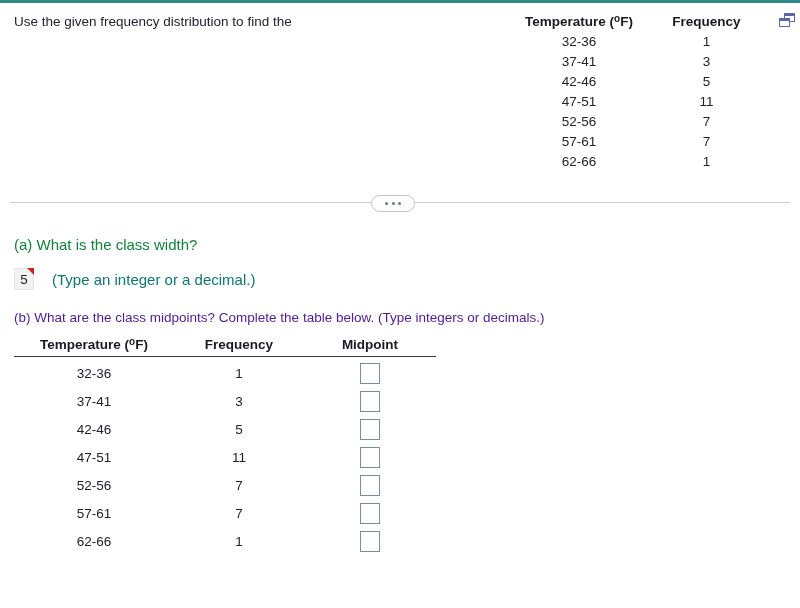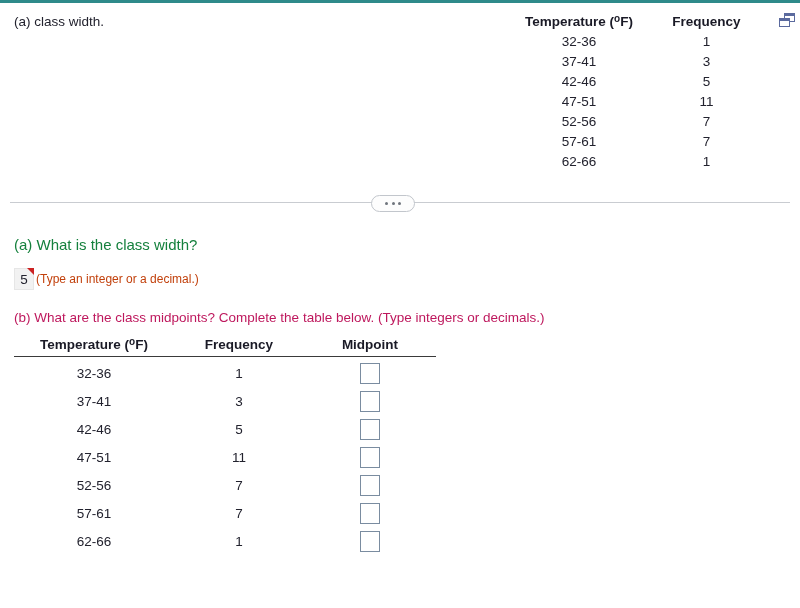--- a/index.html
+++ b/index.html
@@ -181,32 +181,32 @@
   .answer-box-filled .flag {
     position: absolute;
     top: -1px;
     right: -1px;
     width: 0;
     height: 0;
     border-top: 7px solid #cc2222;
     border-left: 7px solid transparent;
   }
   .answer-hint {
-    margin-left: 2px;
-    font-size: 12px;
-    color: #c2410c;
+    margin-left: 18px;
+    font-size: 15px;
+    color: #0f766e;
   }
 
   
   .q-b-text {
     position: absolute;
     left: 14px;
     top: 310px;
     font-size: 13.5px;
-    color: #be185d;
+    color: #4c1d95;
     white-space: nowrap;
   }
 
   
   .answer-table {
     position: absolute;
     left: 14px;
     top: 336px;
     width: 422px;
   }
@@ -245,21 +245,21 @@
     cursor: text;
     vertical-align: middle;
   }
 </style>
 </head>
 <body>
 
 <div class="top-accent"></div>
 
 <div class="problem-statement">
-  <span class="line">(a) class width.</span>
+  <span class="line">Use the given frequency distribution to find the</span>
 </div>
 
 <div class="source-table">
   <table>
     <thead>
       <tr>
         <th class="col-temp"><span>Temperature (</span><span class="deg">o</span><span>F)</span></th>
         <th class="col-freq">Frequency</th>
       </tr>
     </thead>

